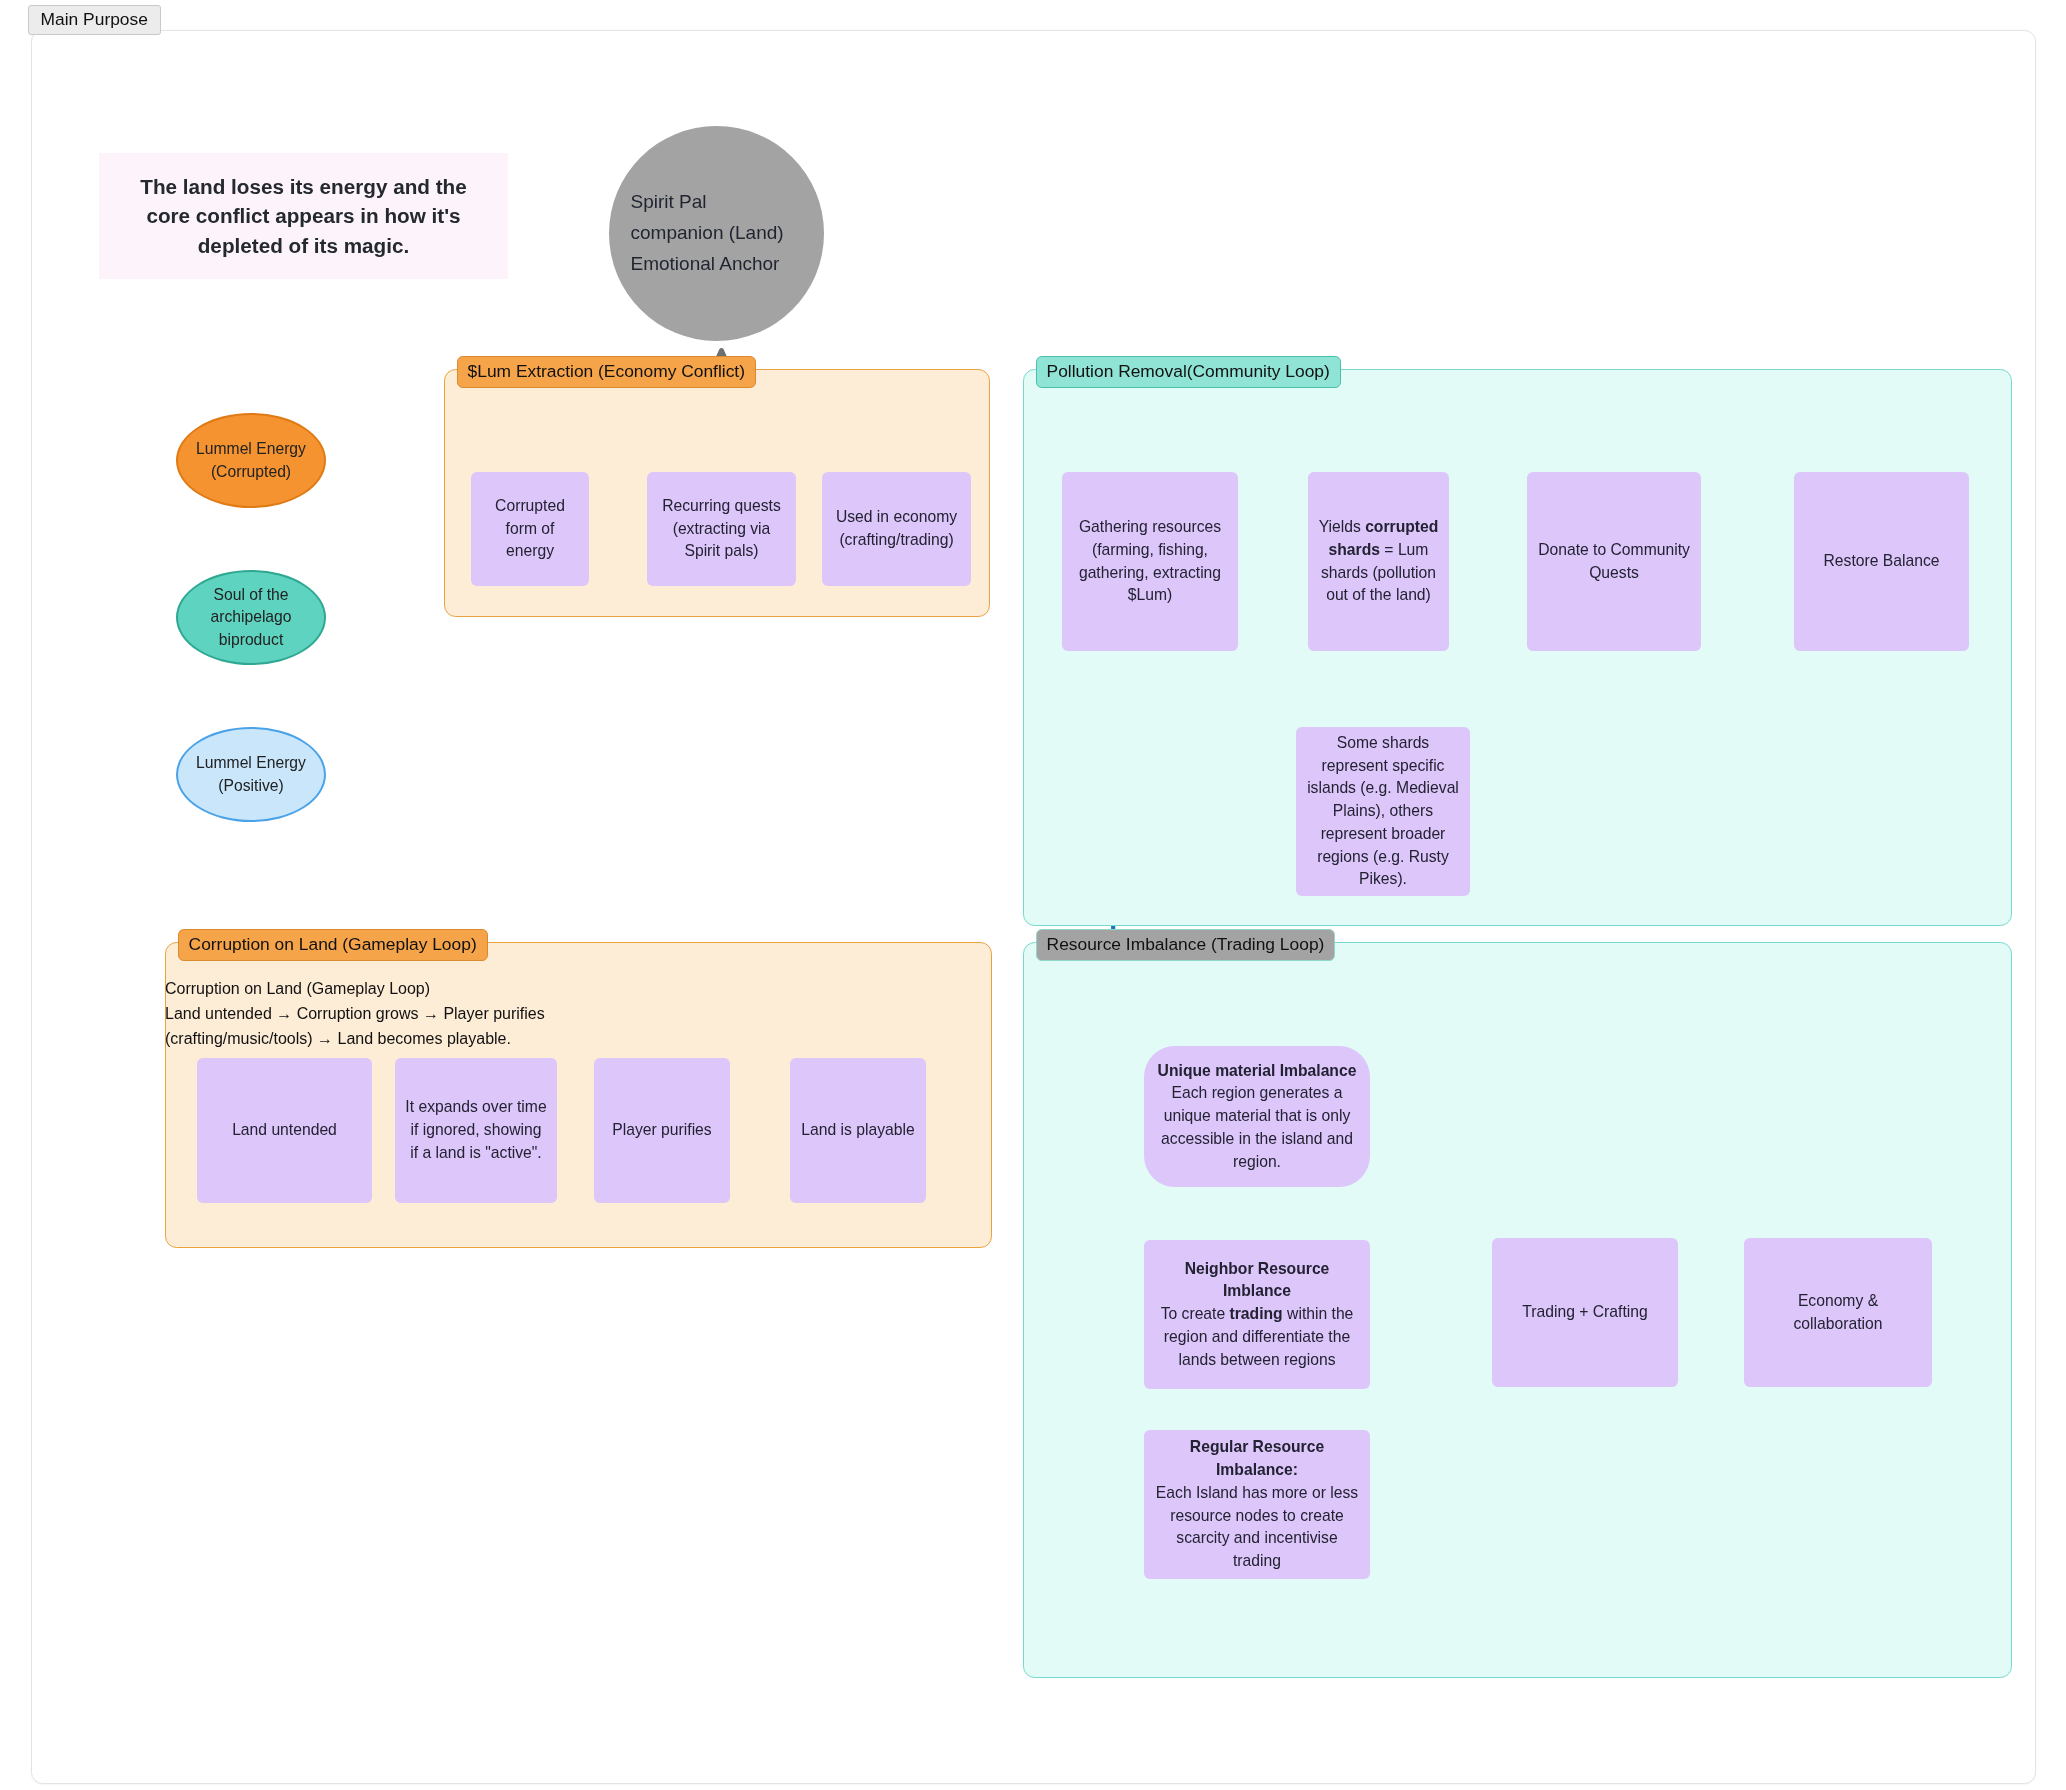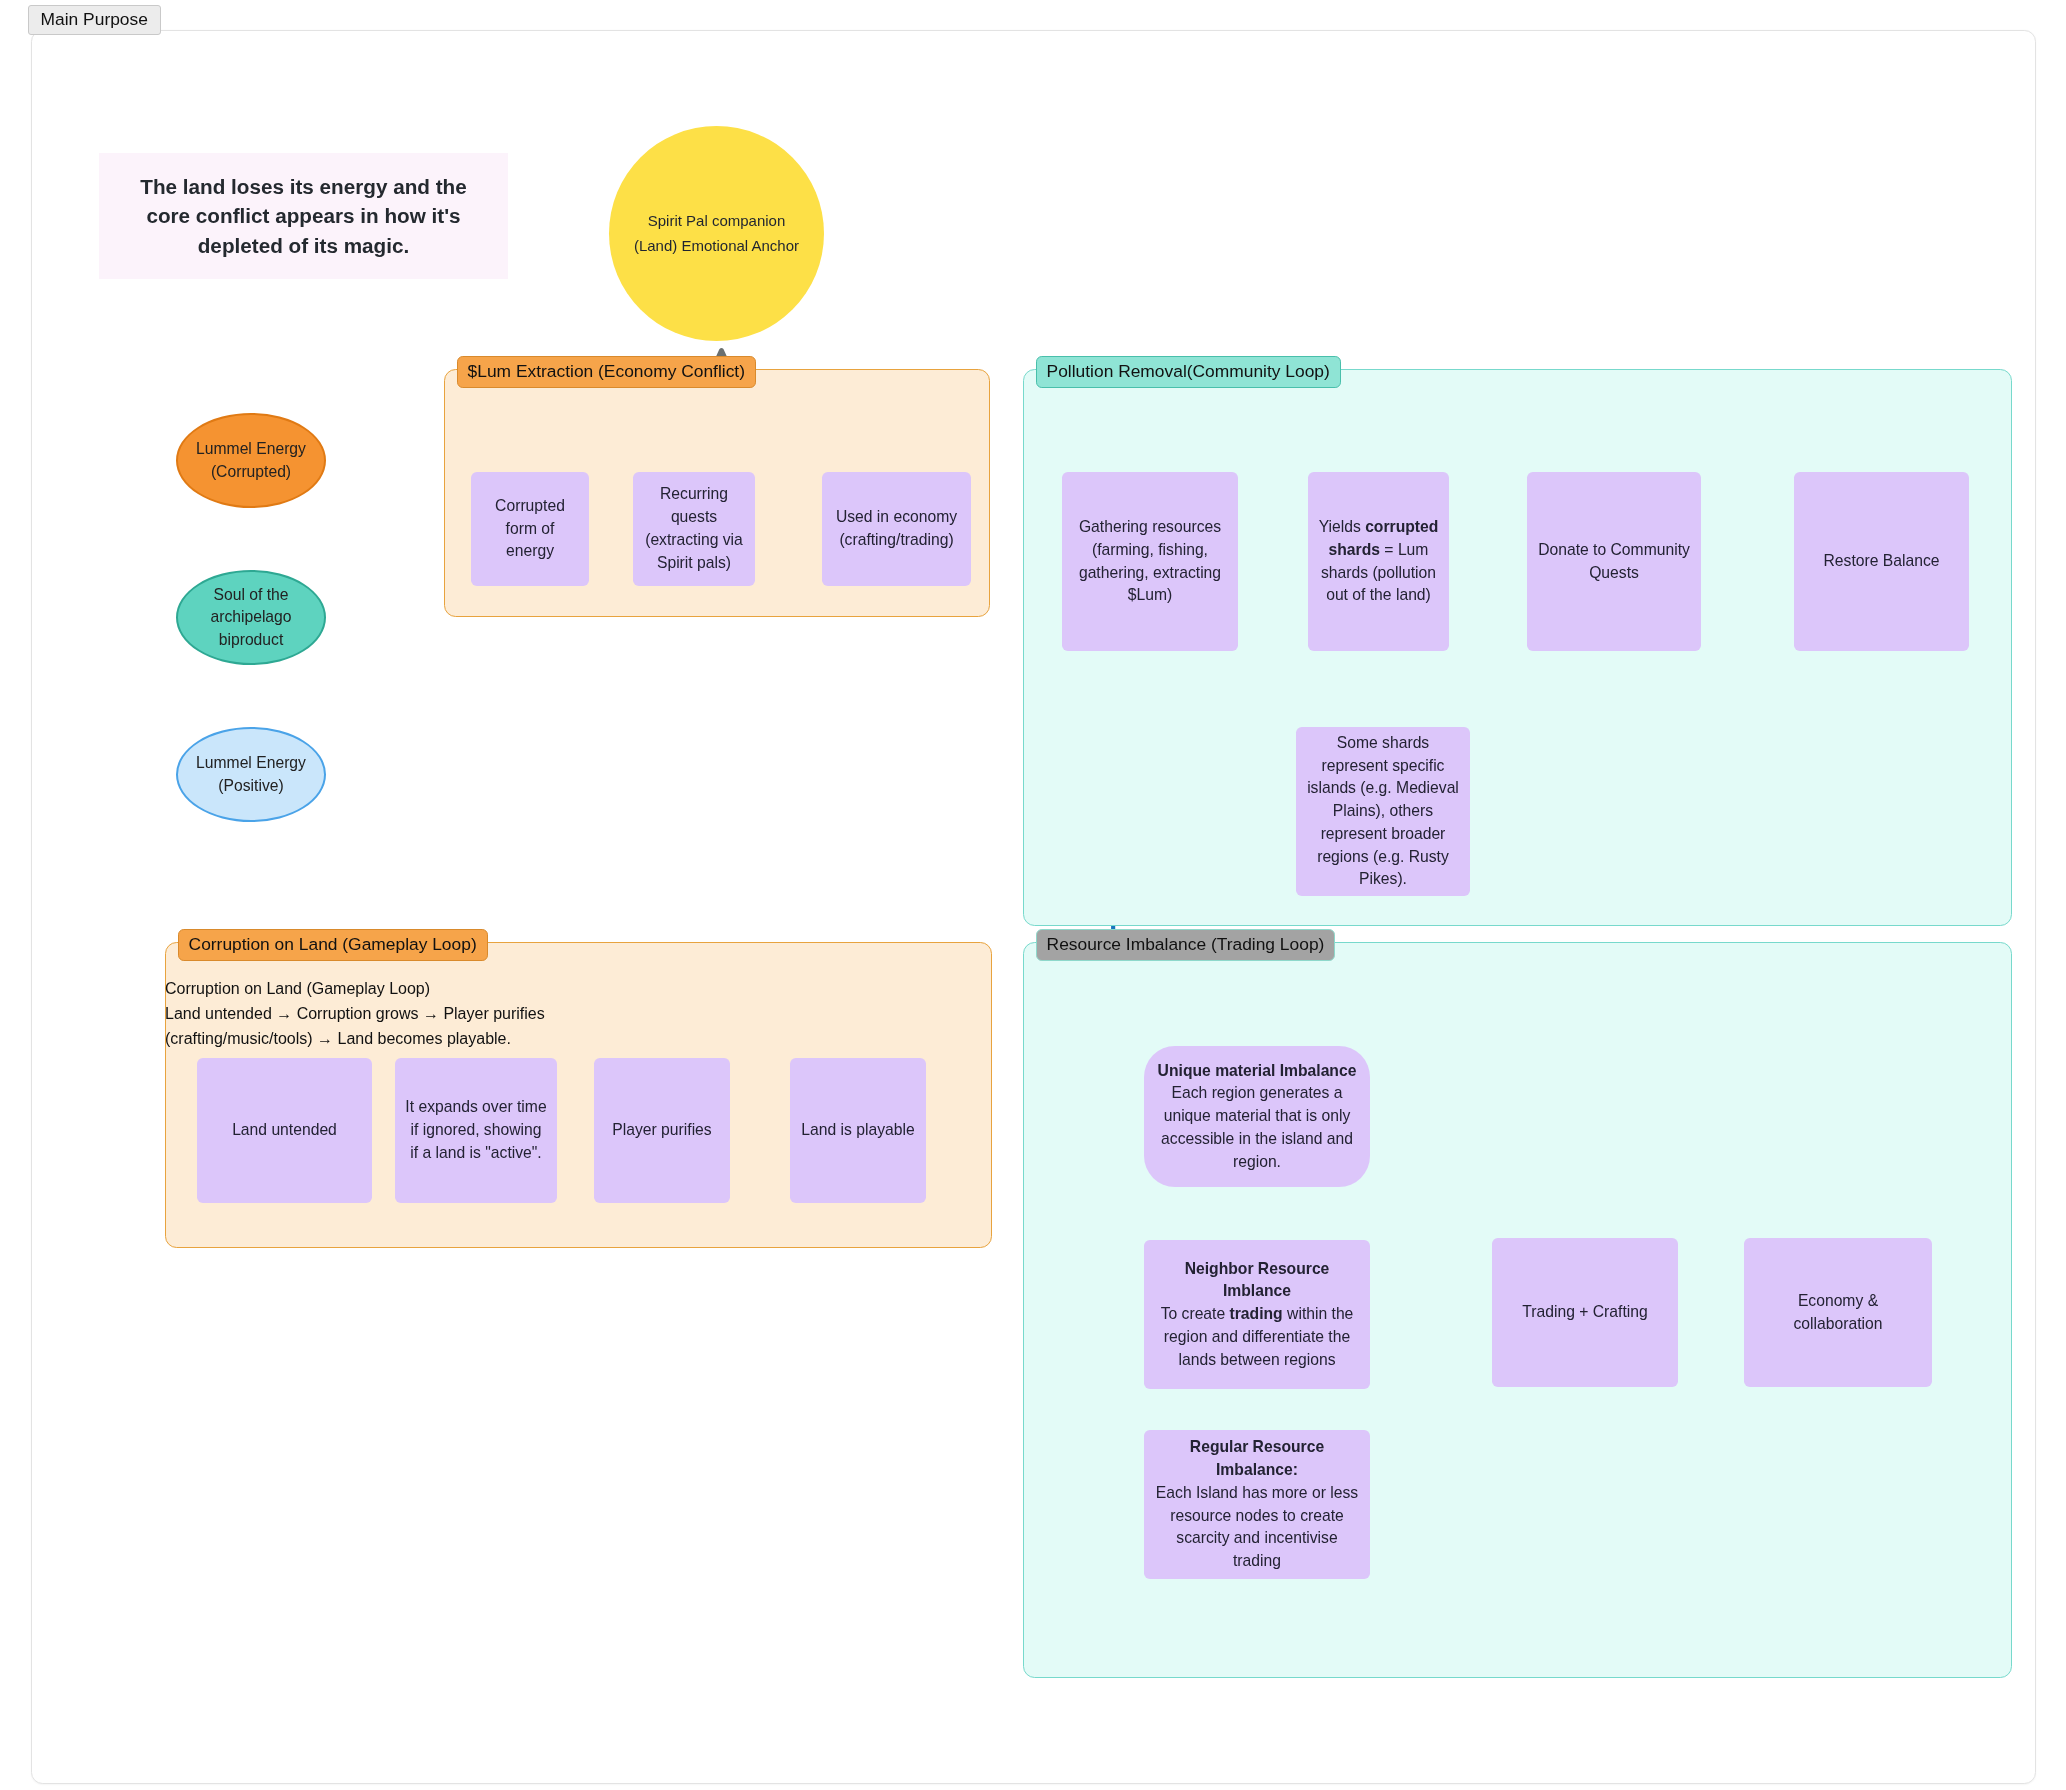--- a/index.html
+++ b/index.html
@@ -90,26 +90,26 @@
               background: #cae6fb; border: 2.5px solid #4aa3e8; }
 
   
   .spirit-oval {
     position: absolute;
     left: 609px;
     top: 126px;
     width: 215px;
     height: 215px;
     border-radius: 50%;
-    background: #fde047;
-    display: flex;
-    align-items: center;
-    justify-content: center;
-    text-align: center;
-    font-size: 15px;
+    background: #a3a3a3;
+    display: flex;
+    align-items: center;
+    justify-content: center;
+    text-align: left;
+    font-size: 19px;
     line-height: 1.62;
     color: #1f2430;
     padding: 0 21.5px;
     box-sizing: border-box;
   }
 
   
   .group {
     position: absolute;
     box-sizing: border-box;
@@ -230,21 +230,21 @@
   <div class="circle c-orange">Lummel Energy (Corrupted)</div>
   <div class="circle c-teal">Soul of the archipelago biproduct</div>
   <div class="circle c-blue">Lummel Energy (Positive)</div>
 
   <div class="spirit-oval">Spirit Pal companion (Land) Emotional Anchor</div>
 
   <div class="group orange" style="left:444px; top:369px; width:546px; height:248px;">
     <div class="group-label">$Lum Extraction (Economy Conflict)</div>
   </div>
   <div class="node" style="left:471px; top:472px; width:118px; height:114px;">Corrupted form of energy</div>
-  <div class="node" style="left:633px; top:472px; width:122px; height:114px;">Recurring quests (extracting via Spirit pals)</div>
+  <div class="node" style="left:647px; top:472px; width:149px; height:114px;">Recurring quests (extracting via Spirit pals)</div>
   <div class="node" style="left:822px; top:472px; width:149px; height:114px;">Used in economy (crafting/trading)</div>
 
   <div class="group teal" style="left:1023px; top:369px; width:989px; height:557px;">
     <div class="group-label">Pollution Removal(Community Loop)</div>
   </div>
   <div class="node" style="left:1062px; top:472px; width:176px; height:179px;">Gathering resources (farming, fishing, gathering, extracting $Lum)</div>
   <div class="node" style="left:1308px; top:472px; width:141px; height:179px;">
     <span class="t">
       <span>Yields </span><b>corrupted shards</b><span> = Lum shards (pollution out of the land)</span>
     </span>

